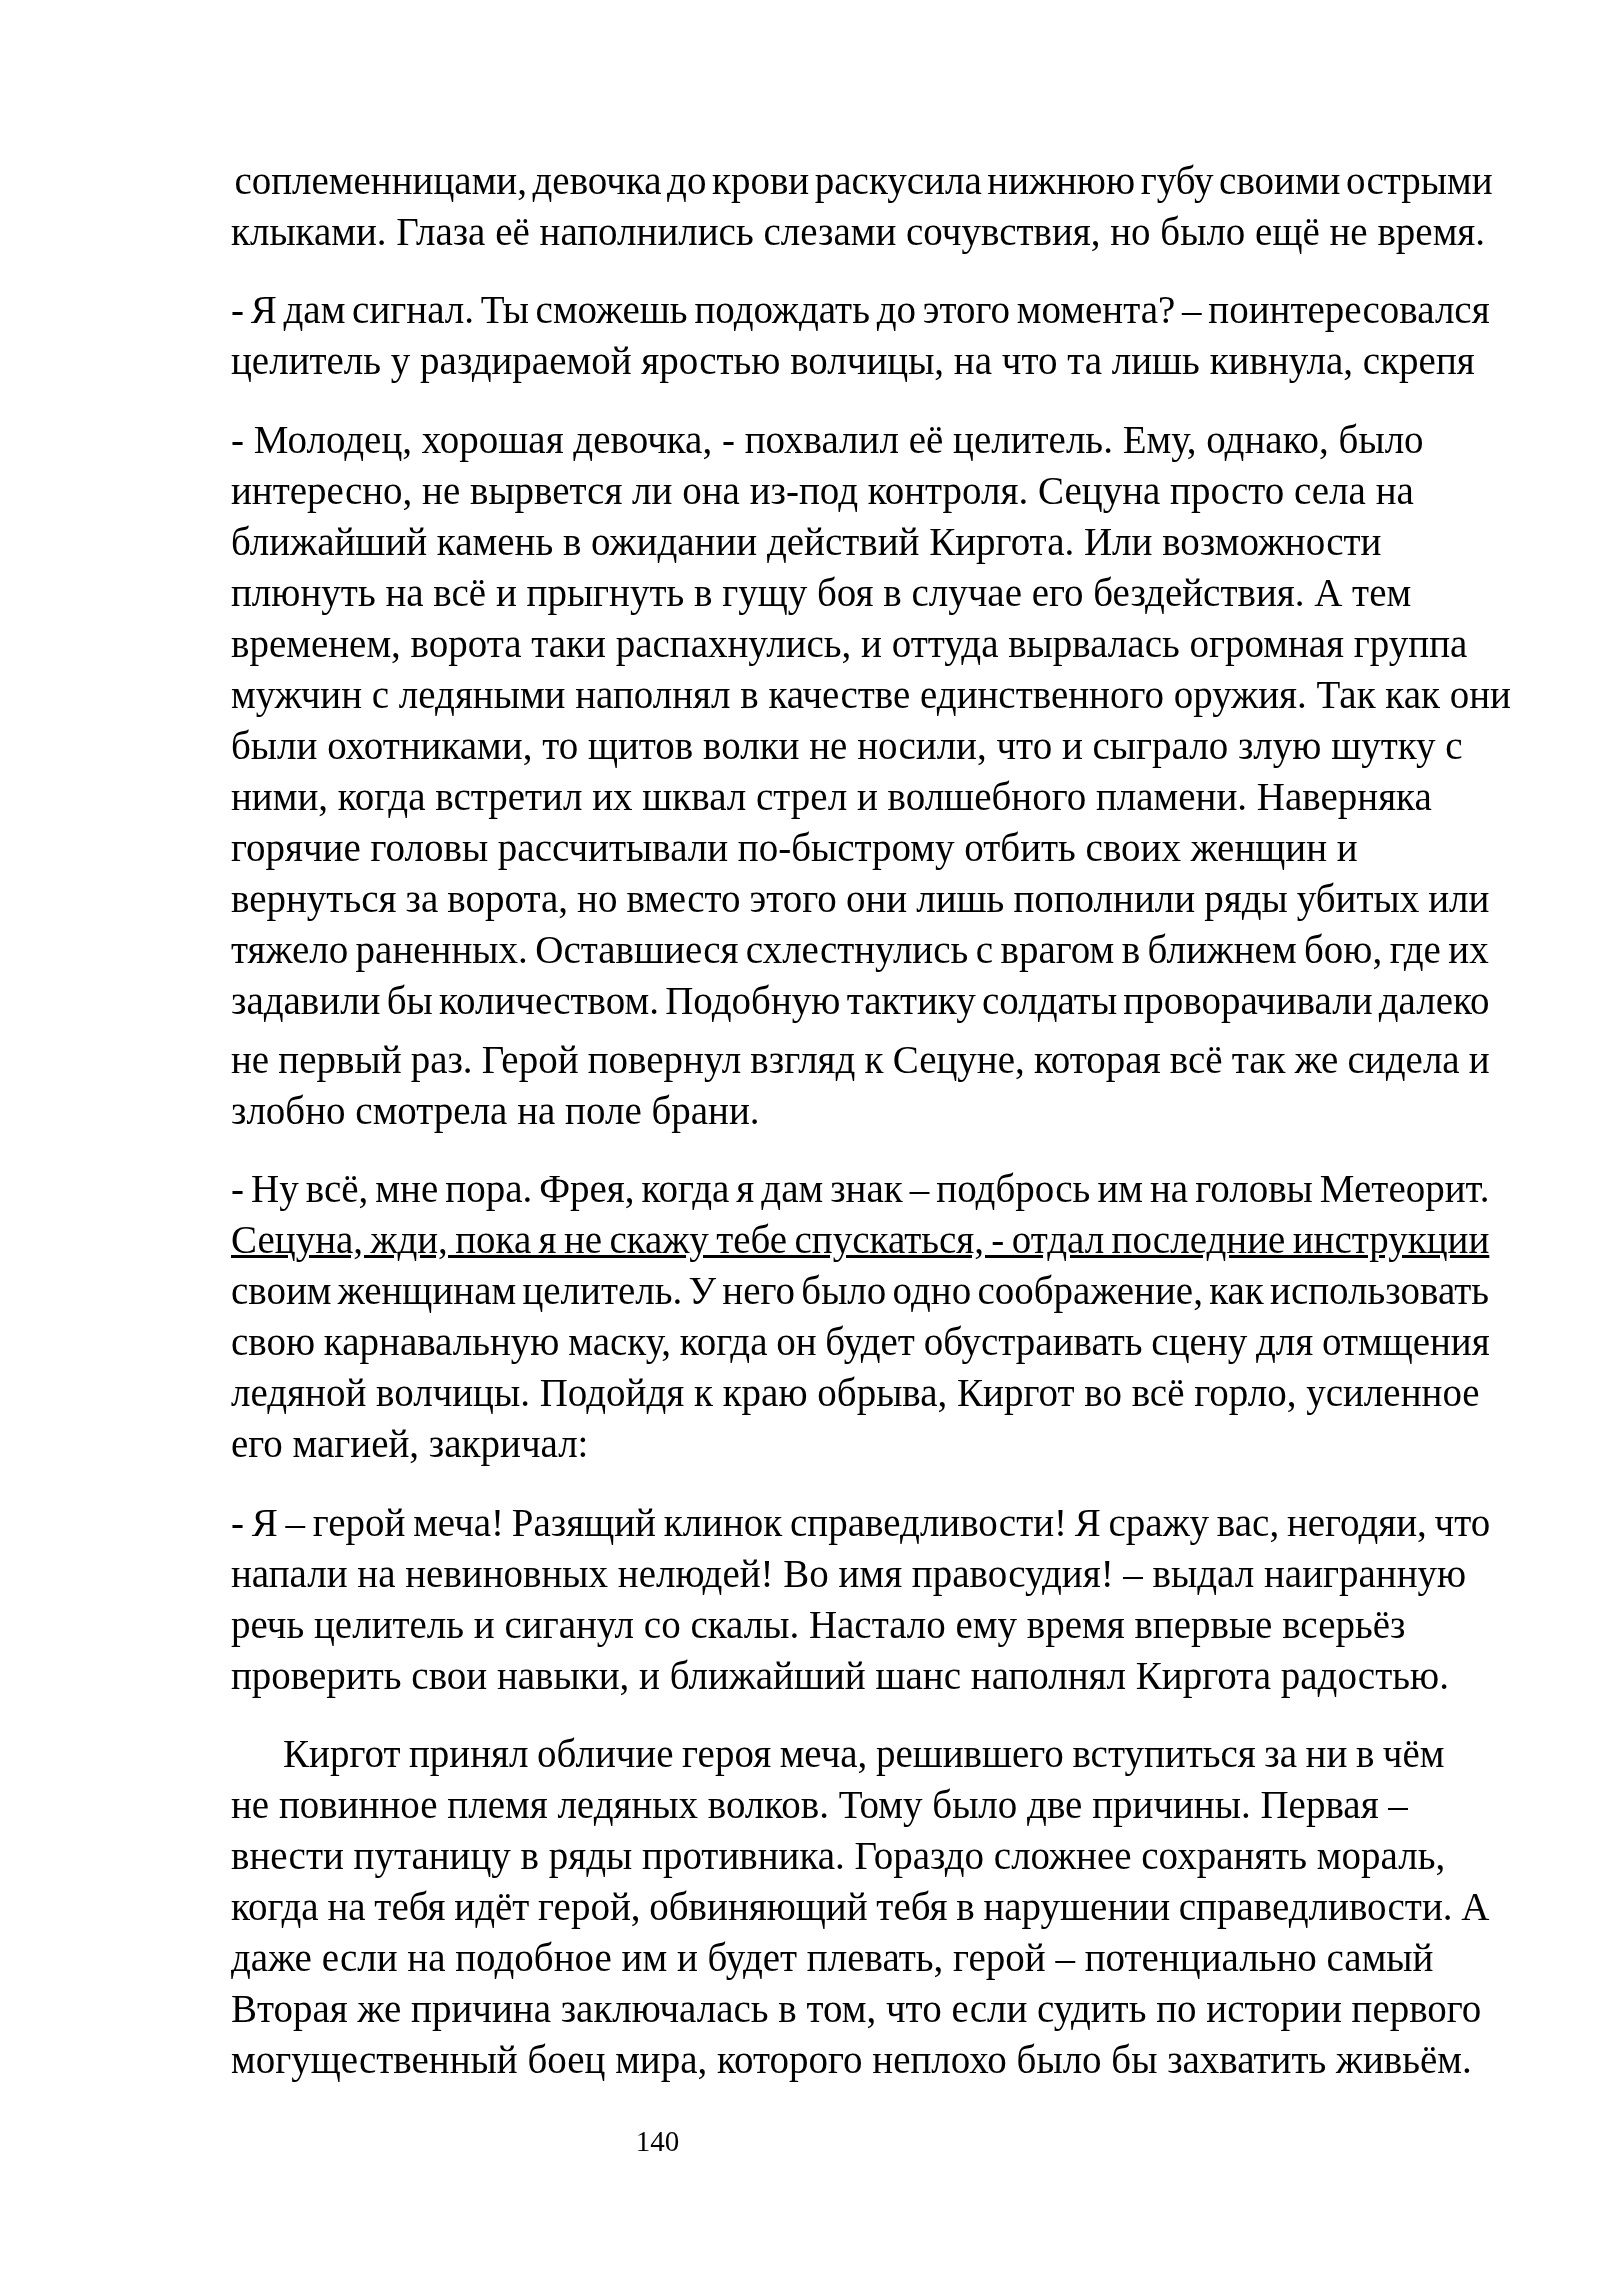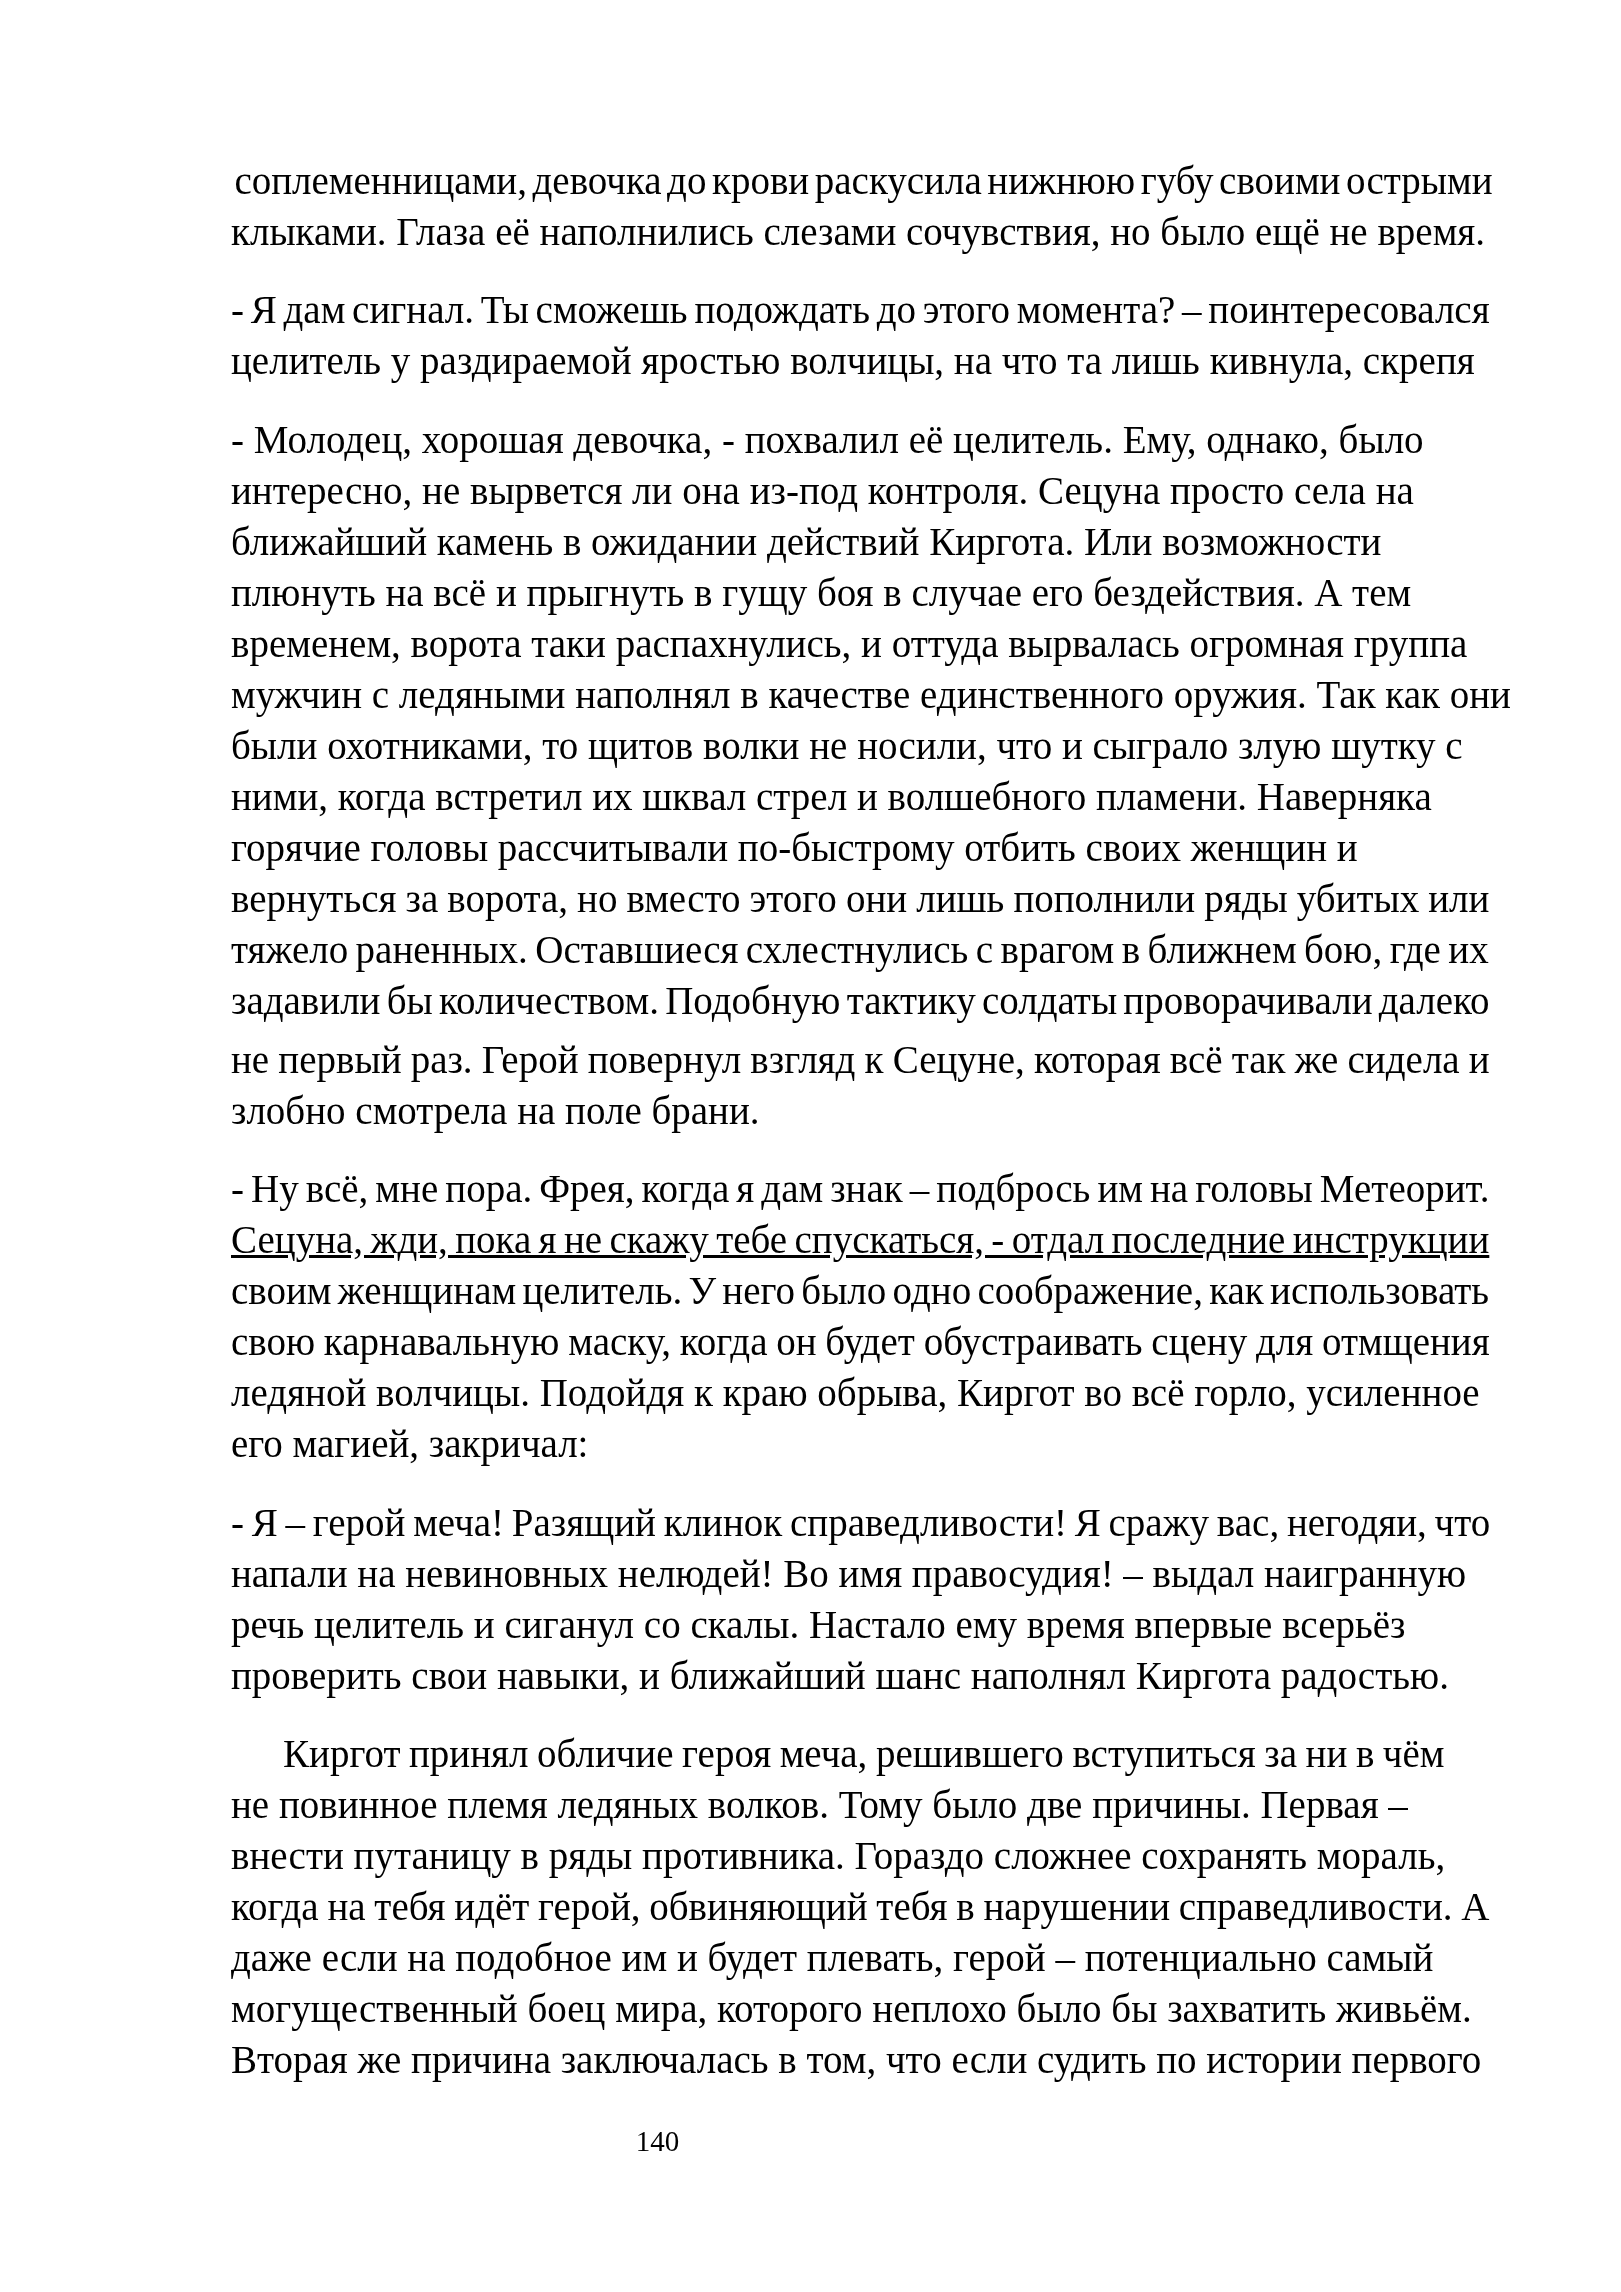--- a/index.html
+++ b/index.html
@@ -87,19 +87,19 @@
         <div class="line" style="word-spacing: 0px;">напали на невиновных нелюдей! Во имя правосудия! – выдал наигранную</div>
         <div class="line" style="word-spacing: 0px;">речь целитель и сиганул со скалы. Настало ему время впервые всерьёз</div>
         <div class="line last">проверить свои навыки, и ближайший шанс наполнял Киргота радостью.</div>
       </div>
       <div class="paragraph">
         <div class="line indented" style="word-spacing: -1.2px;">Киргот принял обличие героя меча, решившего вступиться за ни в чём</div>
         <div class="line" style="word-spacing: 0px;">не повинное племя ледяных волков. Тому было две причины. Первая –</div>
         <div class="line" style="word-spacing: 0px;">внести путаницу в ряды противника. Гораздо сложнее сохранять мораль,</div>
         <div class="line" style="word-spacing: -1px;">когда на тебя идёт герой, обвиняющий тебя в нарушении справедливости. А</div>
         <div class="line" style="word-spacing: 0px;">даже если на подобное им и будет плевать, герой – потенциально самый</div>
+        <div class="line last">Вторая же причина заключалась в том, что если судить по истории первого</div>
         <div class="line" style="word-spacing: 0px;">могущественный боец мира, которого неплохо было бы захватить живьём.</div>
-        <div class="line last">Вторая же причина заключалась в том, что если судить по истории первого</div>
       </div>
     </div>
   <div class="page-number">140</div>
 </div>
 
 
 </body></html>

